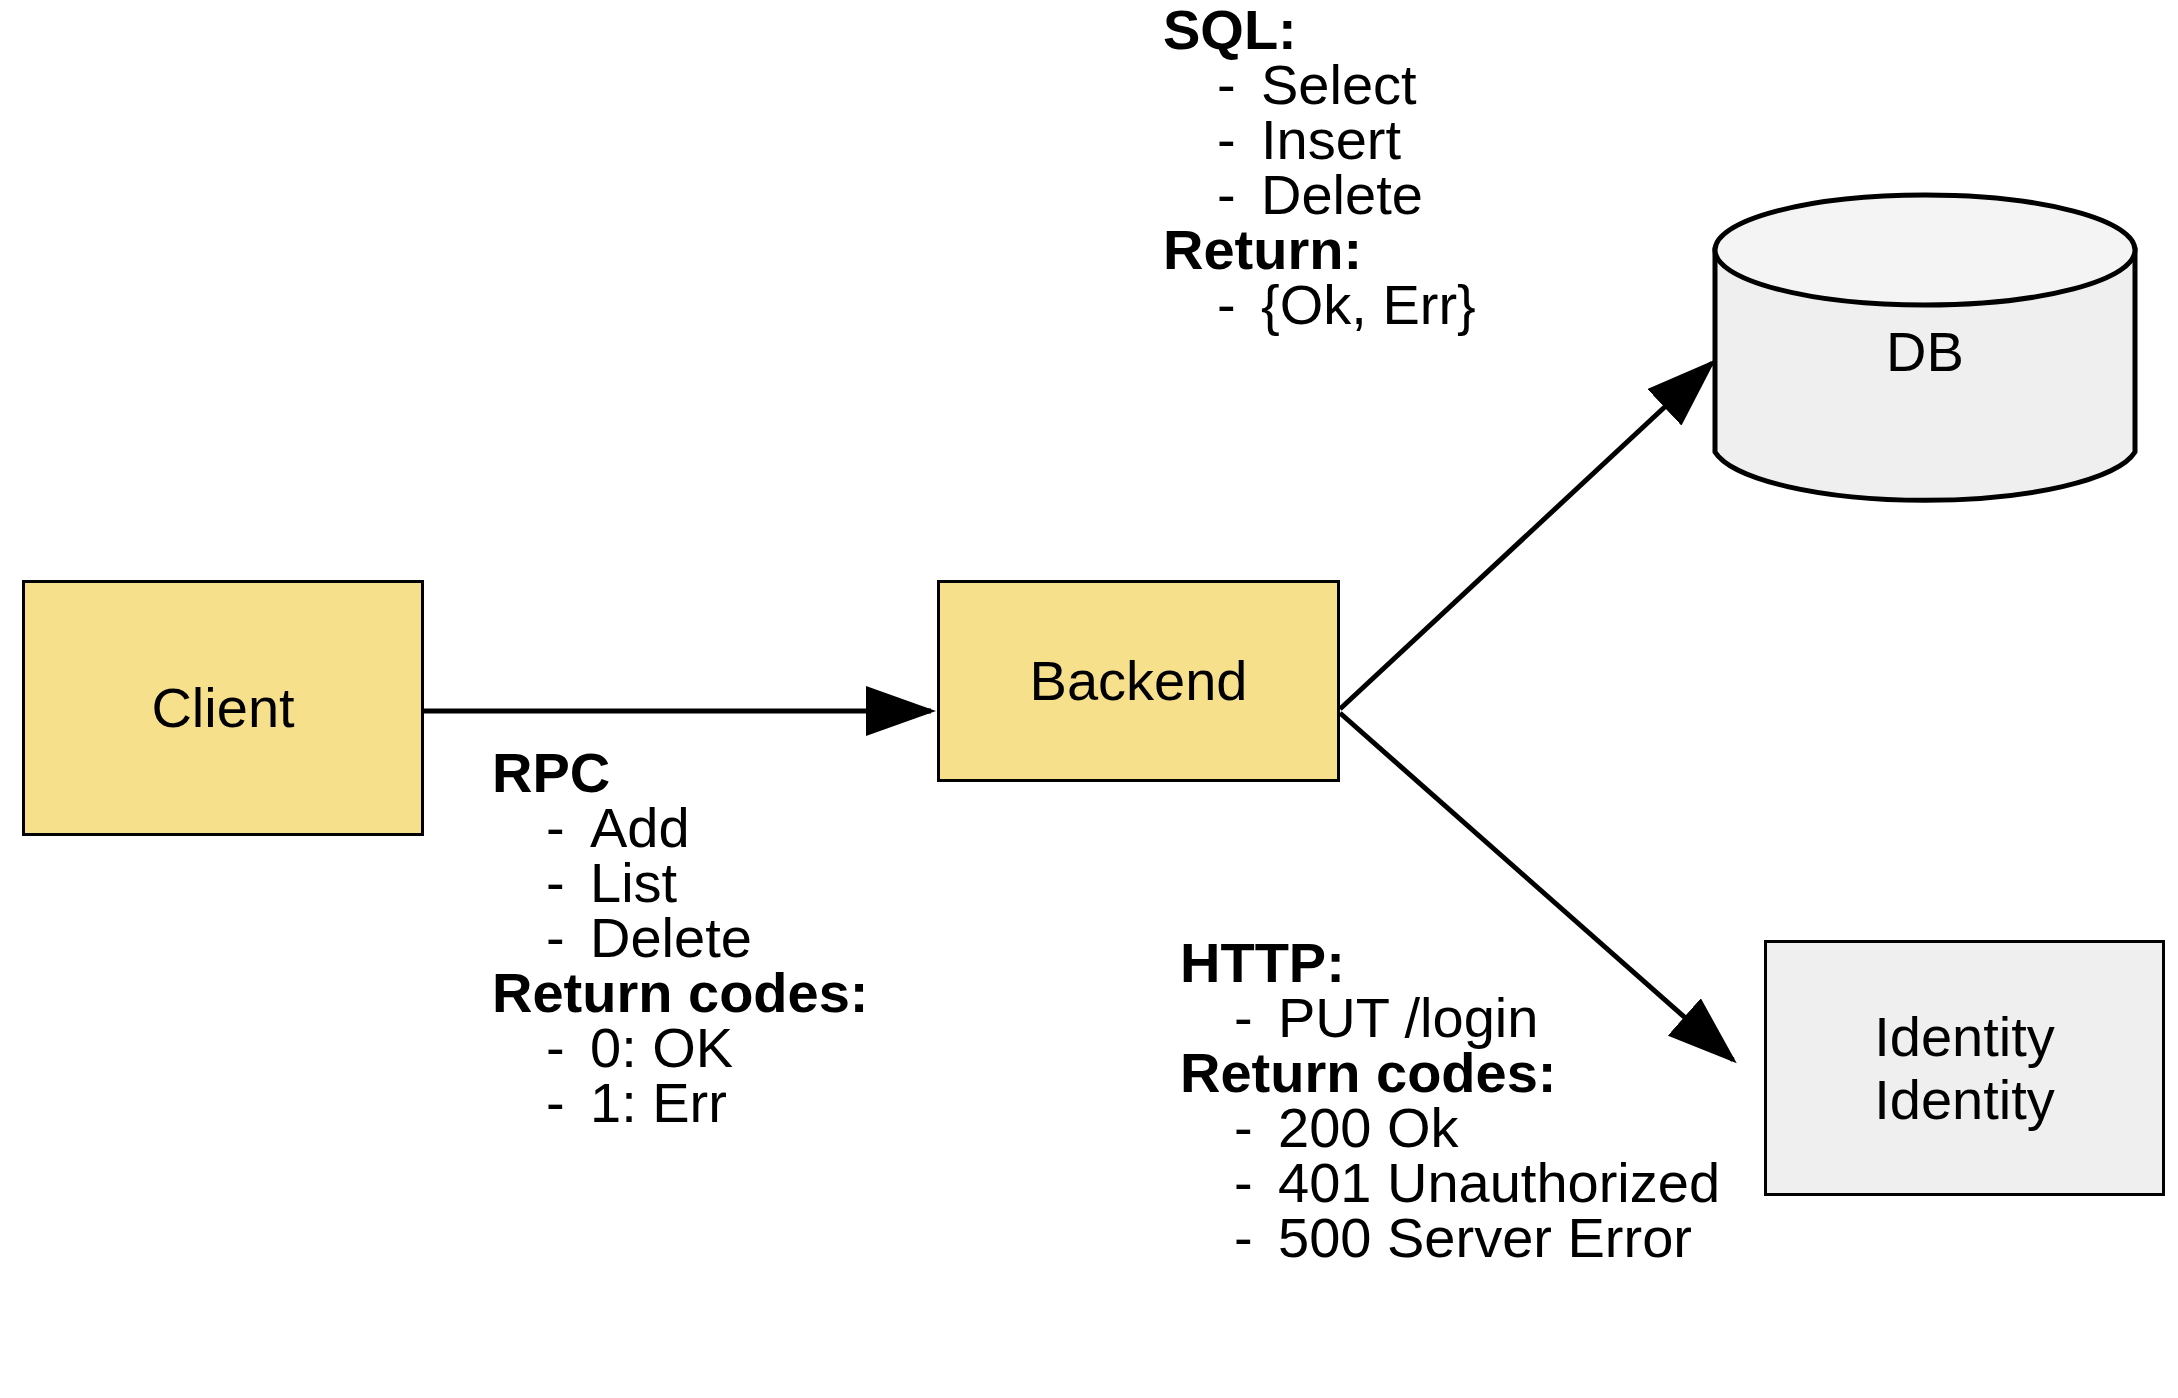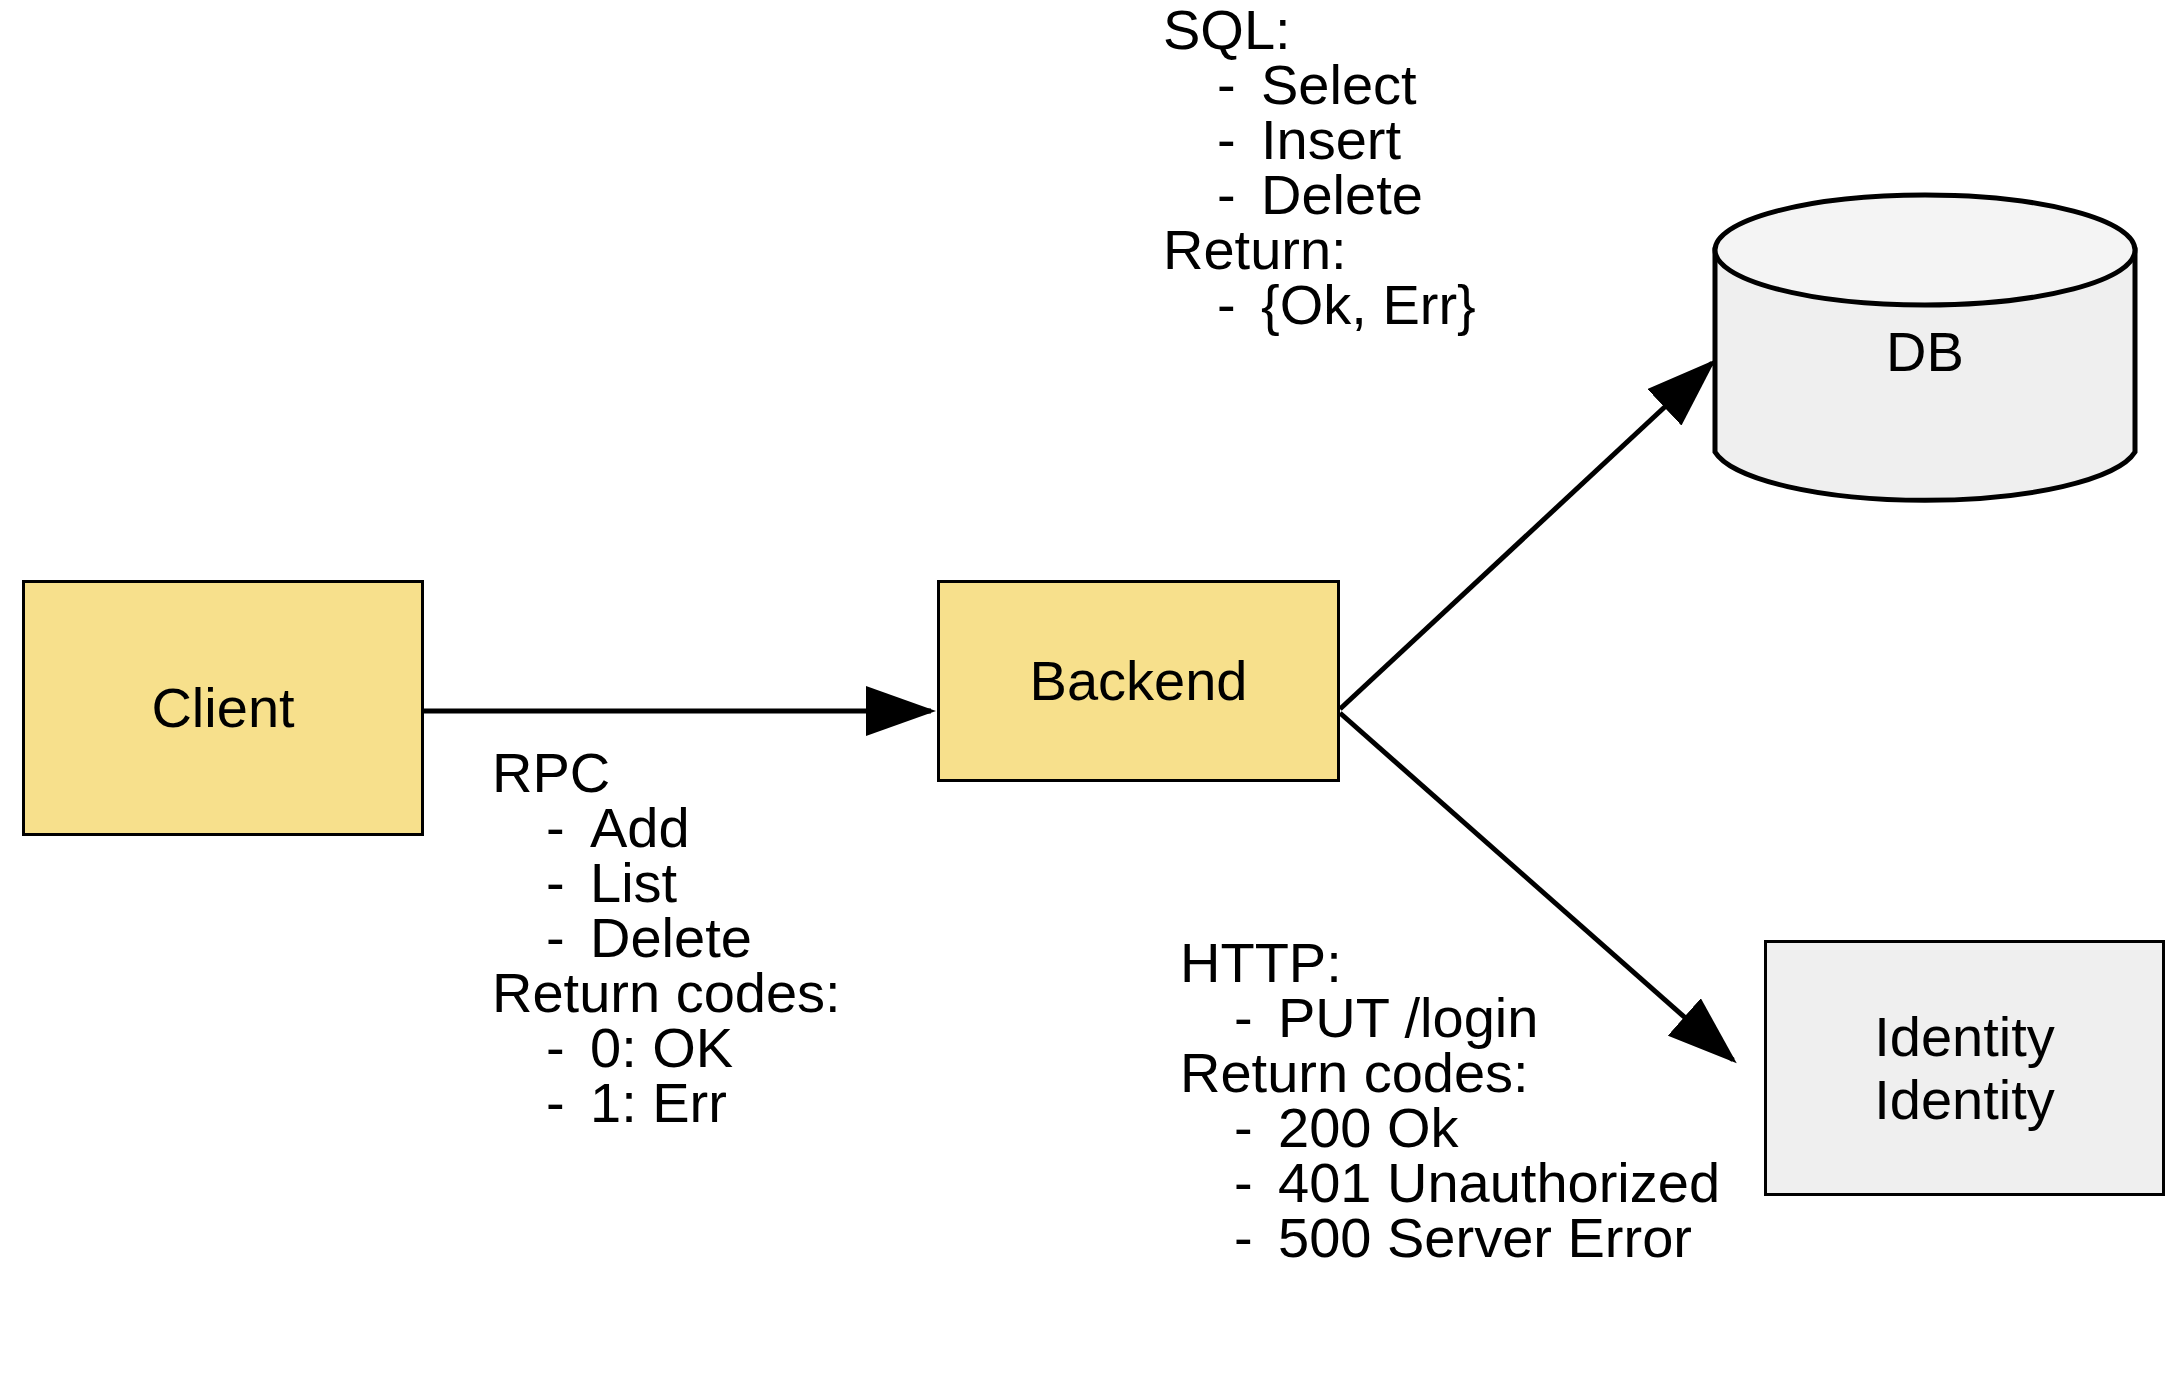--- a/index.html
+++ b/index.html
@@ -70,21 +70,21 @@
   }
 
   
   .annot {
     position: absolute;
     font-size: 56px;
     line-height: 55px;
     white-space: nowrap;
     color: #000000;
   }
-  .annot .head { display: block; }
+  .annot .head { display: block; font-weight: bold; }
   .annot .item { display: block; }
   .annot .item .dash {
     display: inline-block;
     width: 98px;
     text-indent: 54px;
   }
 
   #annot-sql  { left: 1163px; top: 2px;   }
   #annot-rpc  { left: 492px;  top: 745px; }
   #annot-http { left: 1180px; top: 935px; }

